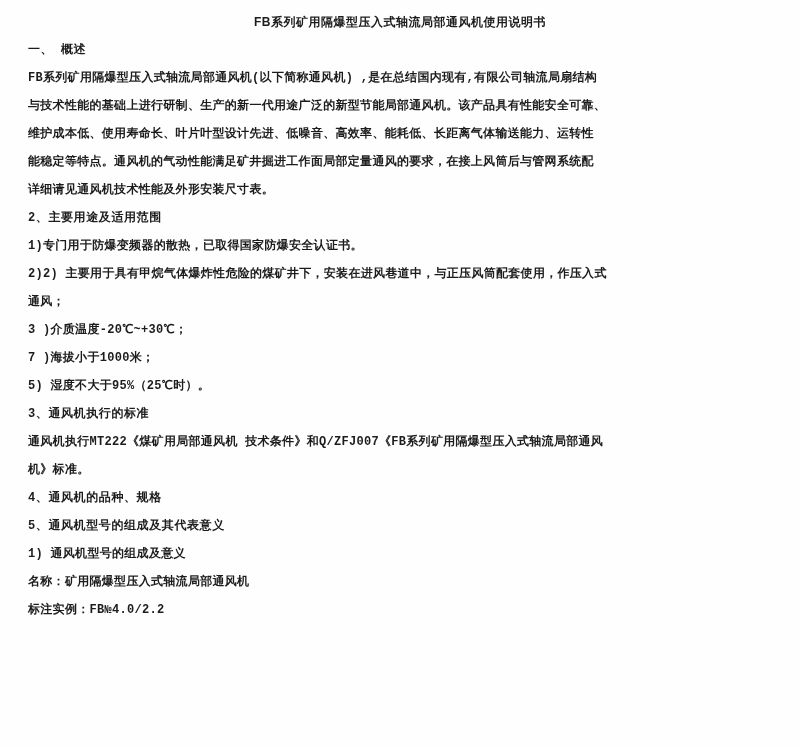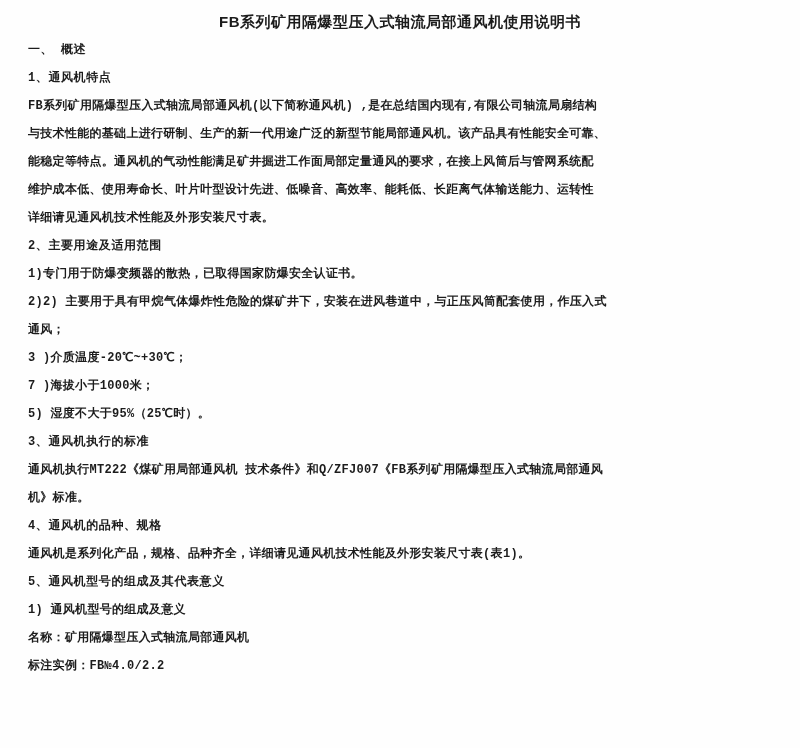--- a/index.html
+++ b/index.html
@@ -18,21 +18,21 @@
   }
   .page {
     box-sizing: border-box;
     width: 800px;
     height: 748px;
     padding: 8px 18px 0 18px;
     background: #fefefe;
   }
   .title {
     margin: 0;
-    font-size: 15px;
+    font-size: 12px;
     line-height: 28px;
     text-align: center;
     letter-spacing: 0.5px;
     white-space: nowrap;
   }
   .lines {
     margin-top: 0;
   }
   .line {
     font-size: 12px;
@@ -46,36 +46,34 @@
     letter-spacing: 0.6px;
   }
 </style>
 </head>
 <body>
 
 <div class="page">
   <h1 class="title">FB系列矿用隔爆型压入式轴流局部通风机使用说明书</h1>
   <div class="lines" id="lines">
       <div class="line heading">一、 概述</div>
-      <div class="line heading">1、通风机特点</div>
       <div class="line body">FB系列矿用隔爆型压入式轴流局部通风机(以下简称通风机) ,是在总结国内现有,有限公司轴流局扇结构</div>
       <div class="line body">与技术性能的基础上进行研制、生产的新一代用途广泛的新型节能局部通风机。该产品具有性能安全可靠、</div>
+      <div class="line body">维护成本低、使用寿命长、叶片叶型设计先进、低噪音、高效率、能耗低、长距离气体输送能力、运转性</div>
       <div class="line body">能稳定等特点。通风机的气动性能满足矿井掘进工作面局部定量通风的要求，在接上风筒后与管网系统配</div>
-      <div class="line body">维护成本低、使用寿命长、叶片叶型设计先进、低噪音、高效率、能耗低、长距离气体输送能力、运转性</div>
       <div class="line body">详细请见通风机技术性能及外形安装尺寸表。</div>
       <div class="line heading">2、主要用途及适用范围</div>
       <div class="line body">1)专门用于防爆变频器的散热，已取得国家防爆安全认证书。</div>
       <div class="line body">2)2) 主要用于具有甲烷气体爆炸性危险的煤矿井下，安装在进风巷道中，与正压风筒配套使用，作压入式</div>
       <div class="line body">通风；</div>
       <div class="line body">3 )介质温度-20℃~+30℃；</div>
       <div class="line body">7 )海拔小于1000米；</div>
       <div class="line body">5) 湿度不大于95%（25℃时）。</div>
       <div class="line heading">3、通风机执行的标准</div>
       <div class="line body">通风机执行MT222《煤矿用局部通风机 技术条件》和Q/ZFJ007《FB系列矿用隔爆型压入式轴流局部通风</div>
       <div class="line body">机》标准。</div>
       <div class="line heading">4、通风机的品种、规格</div>
-      <div class="line body">通风机是系列化产品，规格、品种齐全，详细请见通风机技术性能及外形安装尺寸表(表1)。</div>
       <div class="line heading">5、通风机型号的组成及其代表意义</div>
       <div class="line body">1) 通风机型号的组成及意义</div>
       <div class="line body">名称：矿用隔爆型压入式轴流局部通风机</div>
       <div class="line body">标注实例：FB№4.0/2.2</div>
     </div>
 </div>
 
 </body></html>

